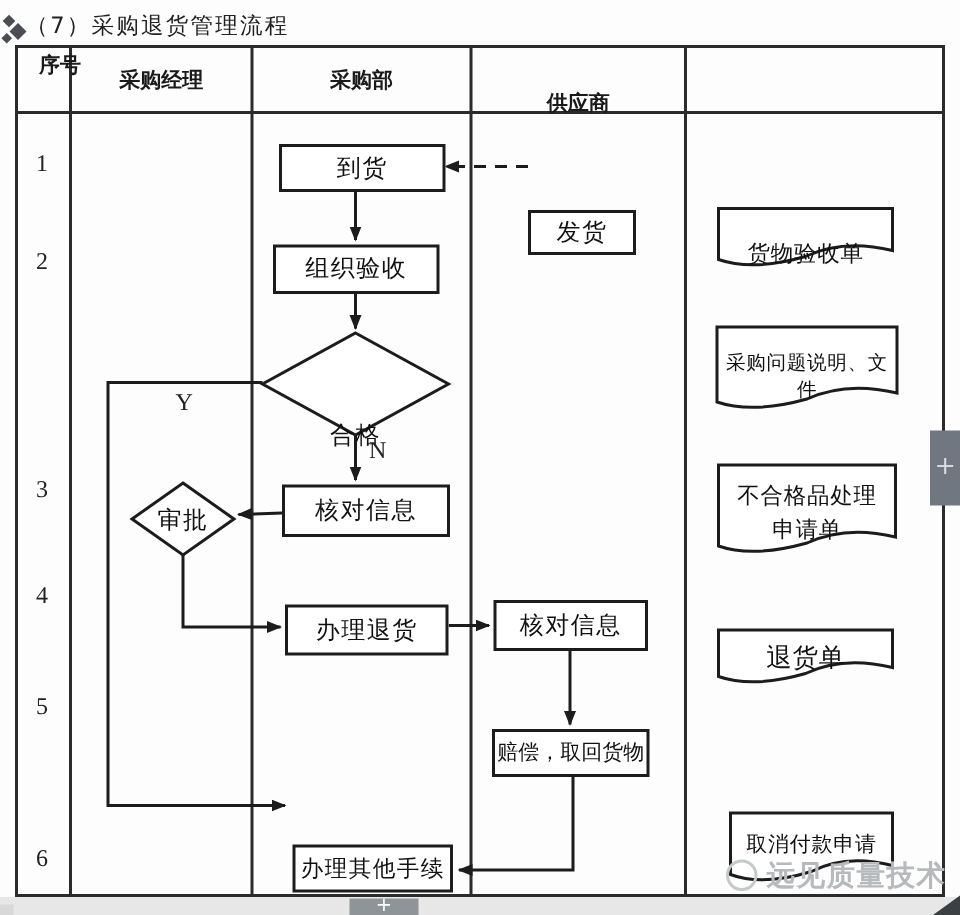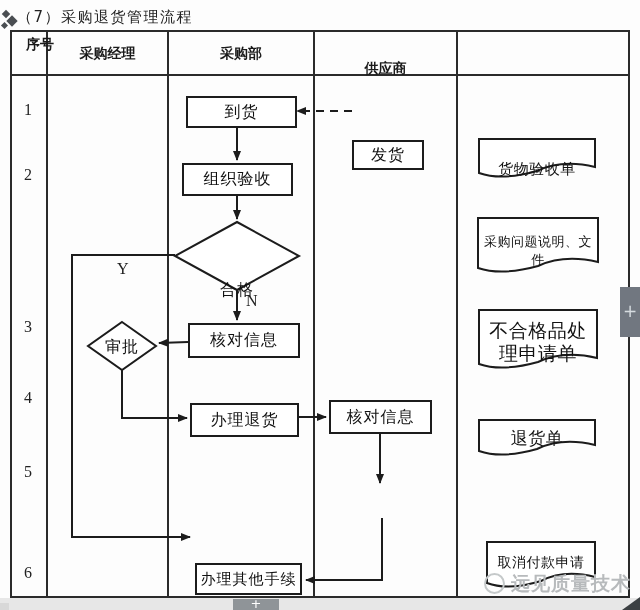--- a/index.html
+++ b/index.html
@@ -103,31 +103,32 @@
     <path d="M479,420 L595,420 L595,445 Q562,437 537,449 Q502,459 479,451 Z" fill="#fff" stroke="#1c1c1c" stroke-width="2"></path>
     <path d="M487,542 L595,542 L595,577 Q564,569 541,581 Q508,591 487,583 Z" fill="#fff" stroke="#1c1c1c" stroke-width="2"></path>
   </svg>
 
   <div class="box" style="left:186px;top:96px;width:111px;height:32px;">到货</div>
   <div class="box" style="left:352px;top:96px;width:72px;height:30px;margin-top:44px;">发货</div>
   <div class="box" style="left:182px;top:163px;width:111px;height:33px;">组织验收</div>
   <div class="box" style="left:188px;top:323px;width:112px;height:35px;">核对信息</div>
   <div class="box" style="left:190px;top:403px;width:109px;height:34px;">办理退货</div>
   <div class="box" style="left:329px;top:400px;width:103px;height:34px;text-align:right;">核对信息</div>
+  <div class="box" style="left:328px;top:486px;width:105px;height:32px;font-size:14px;letter-spacing:0;">赔偿，取回货物</div>
   <div class="box" style="left:195px;top:563px;width:107px;height:32px;font-size:15px;">办理其他手续</div>
 
   <div class="dlabel" style="left:207px;top:246px;width:60px;margin-top:34px;">合格</div>
   <div class="dlabel" style="left:92px;top:337px;width:60px;">审批</div>
 
   <div class="branch" style="left:117px;top:260px;">Y</div>
   <div class="branch" style="left:246px;top:292px;">N</div>
 
   <div class="doclabel" style="left:479px;top:160px;width:116px;font-size:15px;">货物验收单</div>
   <div class="doclabel" style="left:478px;top:233px;width:120px;font-size:13px;">采购问题说明、文件</div>
-  <div class="doclabel" style="left:489px;top:319px;width:98px;font-size:19px;line-height:23px;">不合格品处理申请单</div>
+  <div class="doclabel" style="left:489px;top:319px;width:98px;font-size:15px;line-height:23px;">不合格品处理申请单</div>
   <div class="doclabel" style="left:479px;top:427px;width:116px;font-size:17px;">退货单</div>
   <div class="doclabel" style="left:487px;top:554px;width:108px;font-size:14px;">取消付款申请</div>
 
   <div class="footer-strip"></div>
   <div class="corner-sq"></div>
   <div class="plus-bottom">+</div>
   <div class="plus-side">+</div>
   <div class="corner-tri"></div>
 
   <div class="wm-circle"></div>

